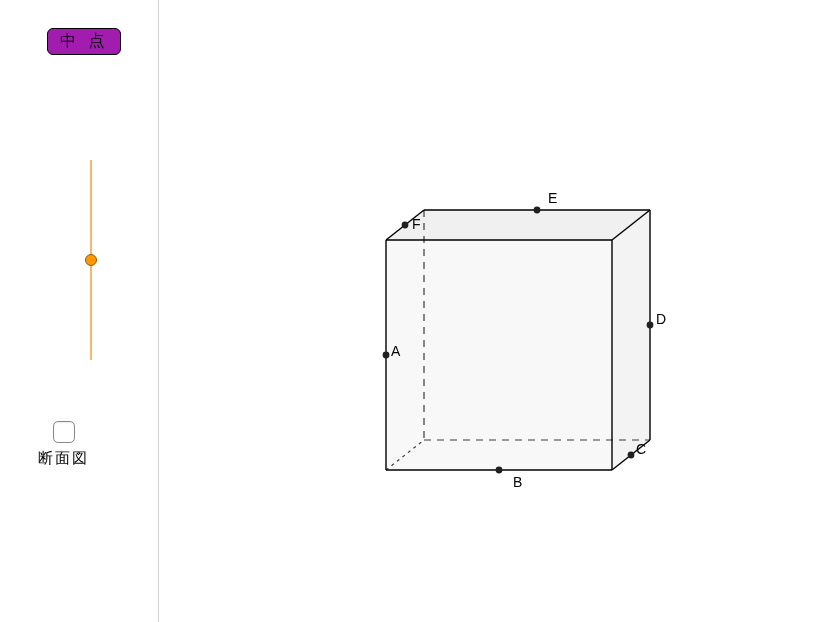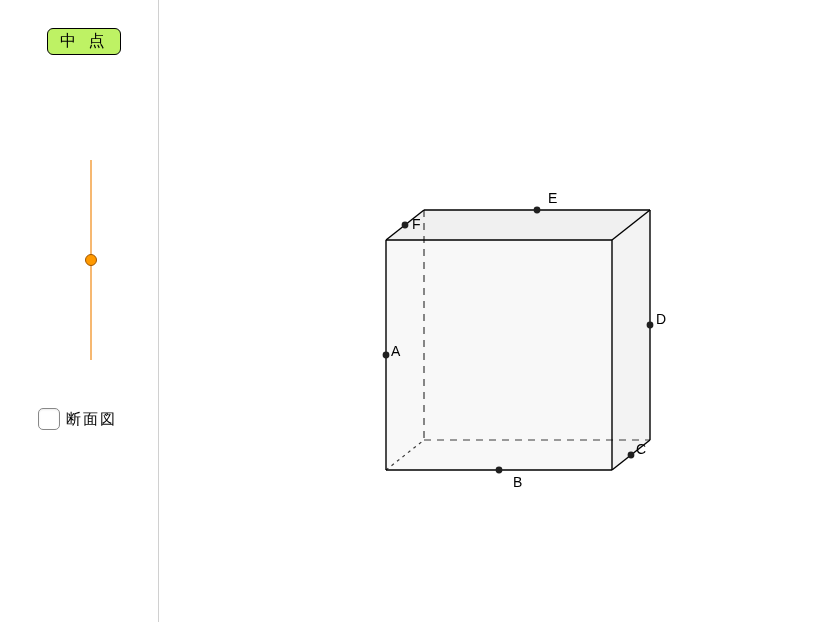--- a/index.html
+++ b/index.html
@@ -22,21 +22,21 @@
     top: 0;
     bottom: 0;
     width: 0;
     border-left: 1px solid #d0d0d0;
   }
   
   .btn {
     position: absolute;
     border: 1px solid #000;
     border-radius: 6px;
-    background: #bef264;
+    background: #a21caf;
     color: #000;
     font-size: 16px;
     line-height: 1;
     padding: 4px 12px 5px 12px;
     letter-spacing: 4px;
     cursor: pointer;
   }
   
   .slider {
     position: absolute;
@@ -97,21 +97,21 @@
 
   <div class="divider" style="left:158px;"></div>
 
   <button class="btn" style="left:47px; top:28px;">中 点</button>
 
   <div class="slider" style="left:85px; top:160px; height:200px;">
     <div class="slider-track"></div>
     <div class="slider-thumb" style="top:94px;"></div>
   </div>
 
-  <div class="check-row" style="left:38px; top:408px;">
+  <div class="check-row" style="left:38px; top:421px;flex-direction:column;">
     <div class="checkbox" aria-checked="false"></div>
     <span class="check-label">断面図</span>
   </div>
 
   <svg class="cube-svg" width="430" height="420" style="left:330px; top:170px;">
 
     <polygon points="56,70 282,70 320,40 94,40" fill="#eeeeee" fill-opacity="0.9" stroke="none"></polygon>
 
     <polygon points="282,70 320,40 320,270 282,300" fill="#f2f2f2" fill-opacity="0.9" stroke="none"></polygon>
 

